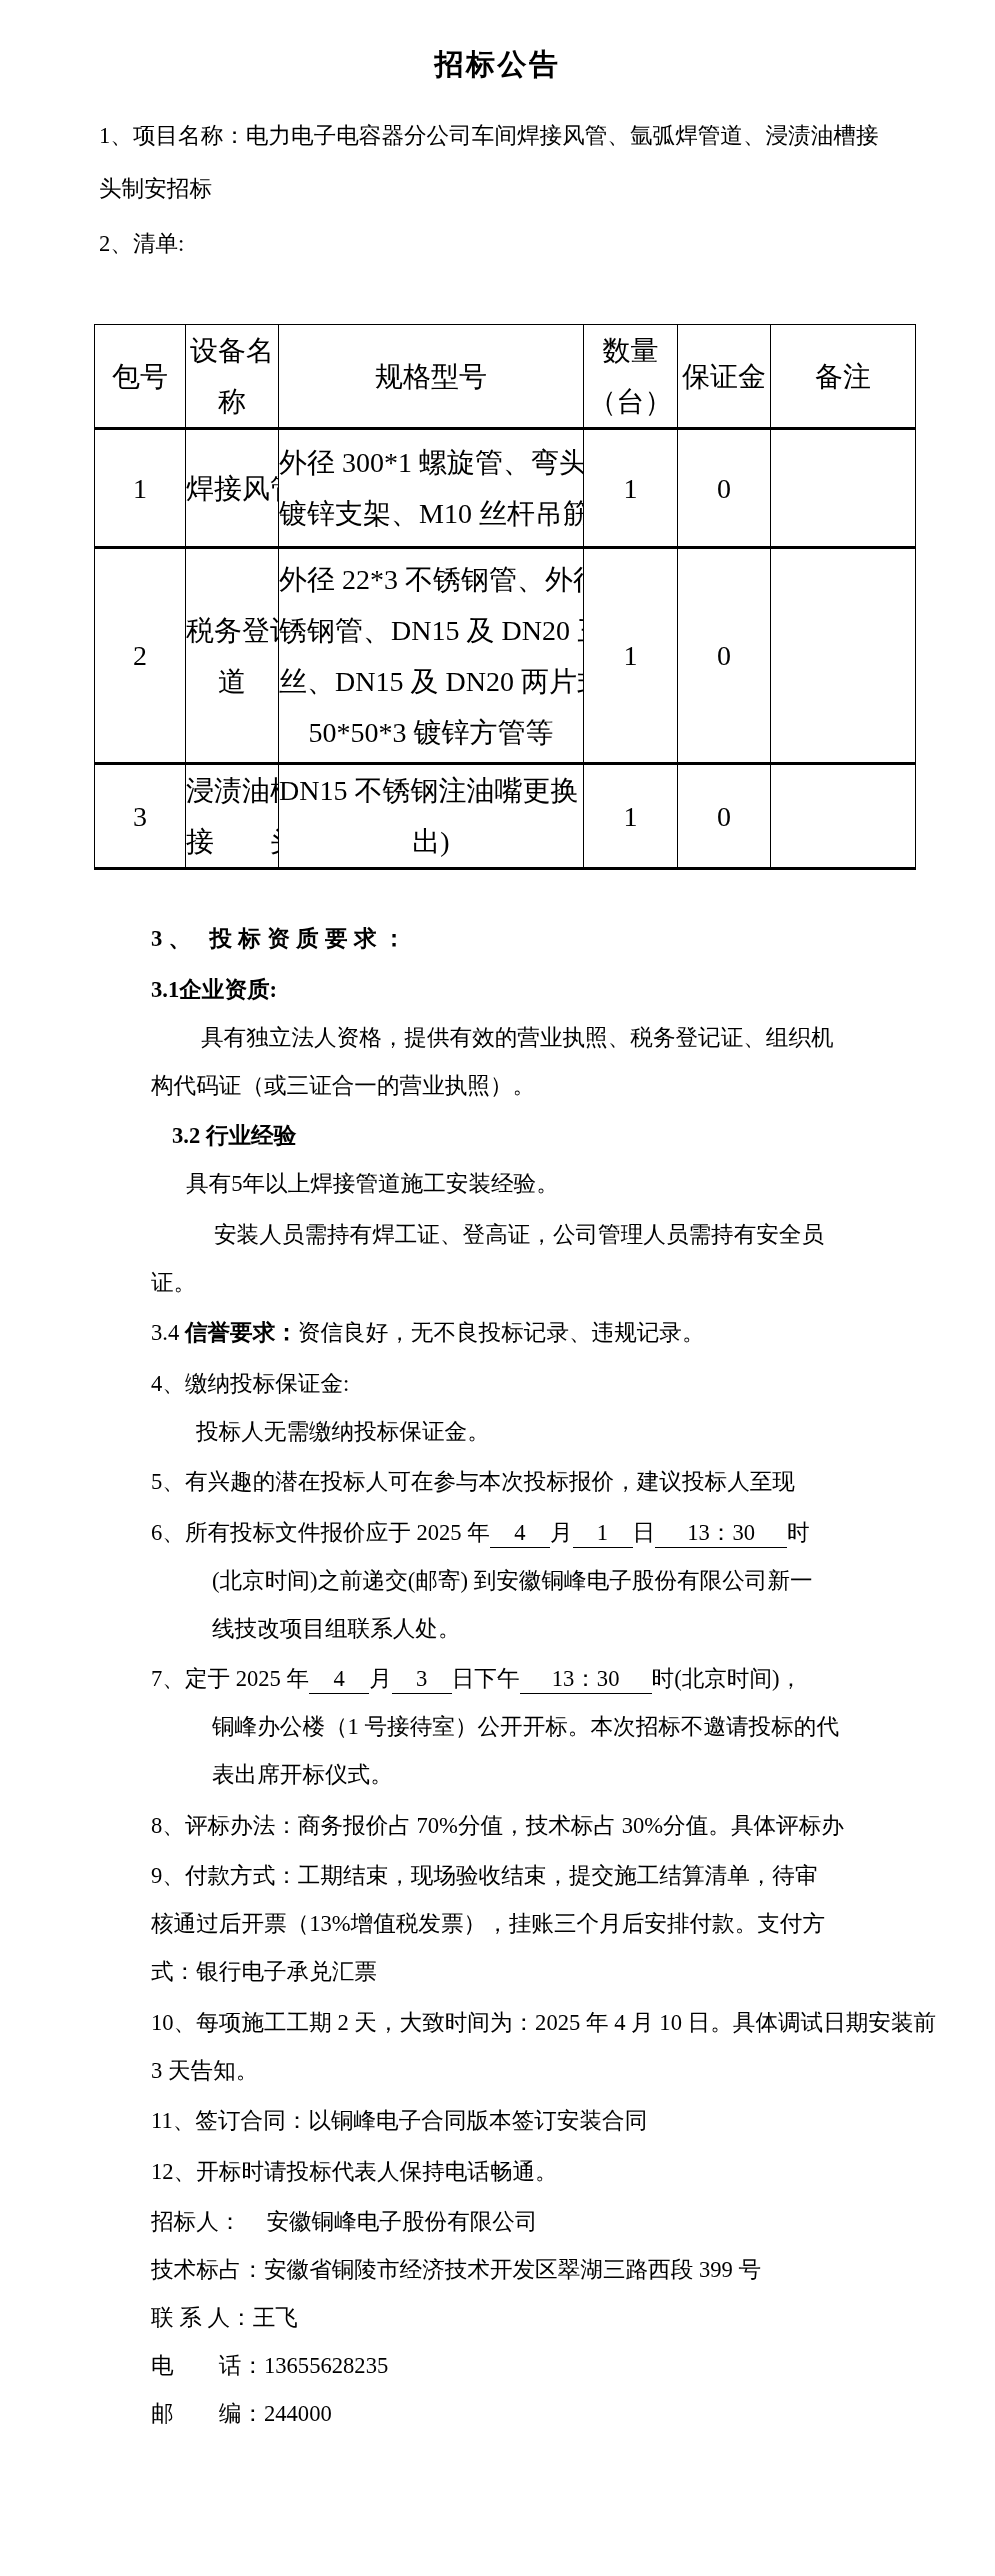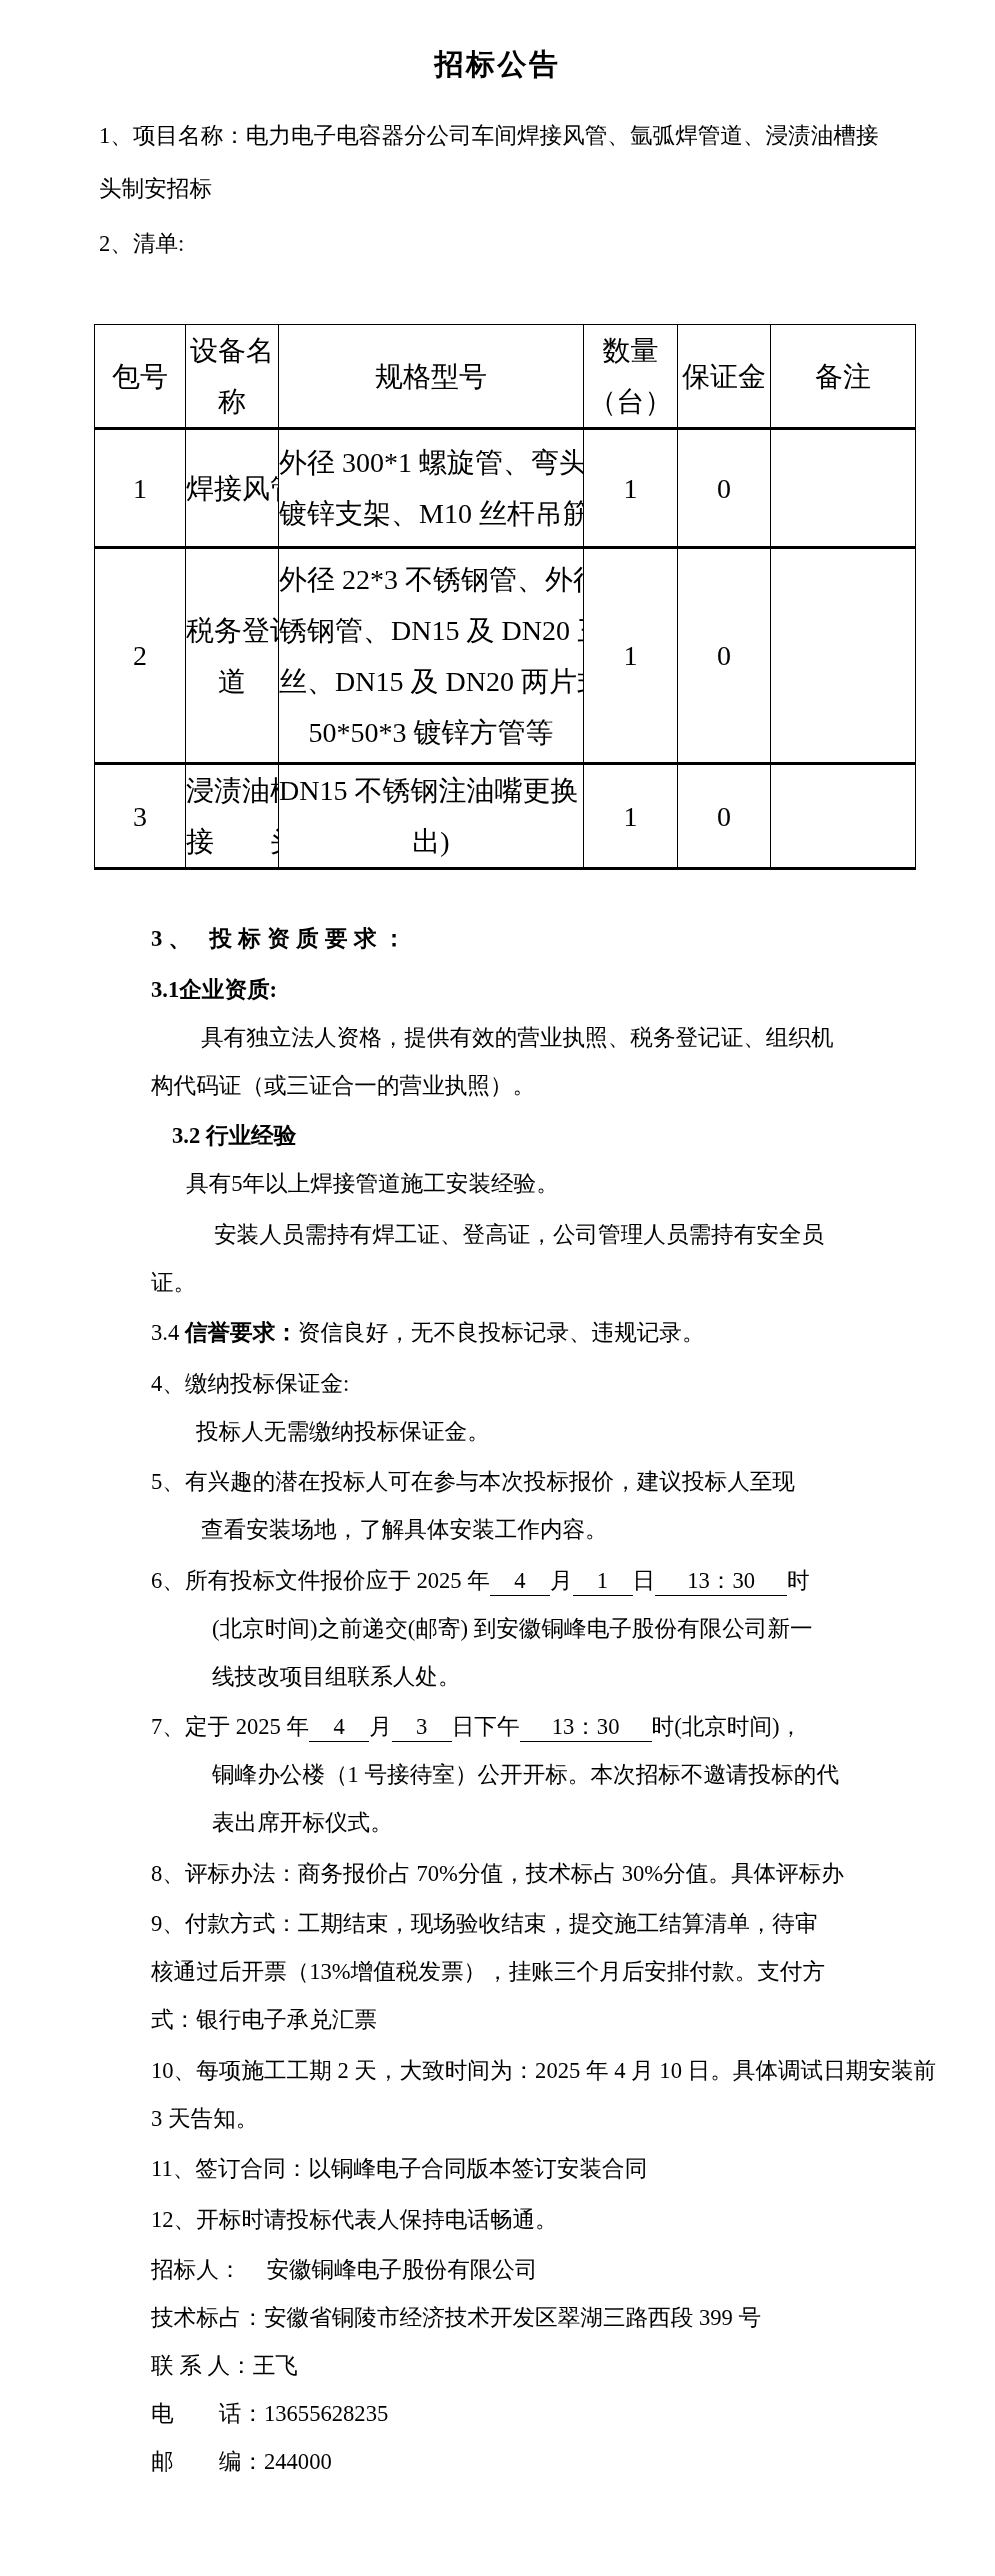--- a/index.html
+++ b/index.html
@@ -157,21 +157,20 @@
     <div class="line"><span>3.4 </span><span class="bold">信誉要求：</span><span>资信良好，无不良投标记录、违规记录。</span></div>
   </div>
 
   <div class="para">
     <div class="line">4、缴纳投标保证金:</div>
     <div class="line i72">投标人无需缴纳投标保证金。</div>
   </div>
 
   <div class="para">
     <div class="line">5、有兴趣的潜在投标人可在参与本次投标报价，建议投标人至现</div>
-    <div class="line i80">查看安装场地，了解具体安装工作内容。</div>
   </div>
 
   <div class="para">
     <div class="line"><span>6、所有投标文件报价应于 2025 年</span><span class="blank">4</span><span>月</span><span class="blank">1</span><span>日</span><span class="blank lg">13：30</span><span>时</span></div>
     <div class="line i98">(北京时间)之前递交(邮寄) 到安徽铜峰电子股份有限公司新一</div>
     <div class="line i98">线技改项目组联系人处。</div>
   </div>
 
   <div class="para">
     <div class="line"><span>7、定于 2025 年</span><span class="blank">4</span><span>月</span><span class="blank">3</span><span>日下午</span><span class="blank lg">13：30</span><span>时(北京时间)，</span></div>

